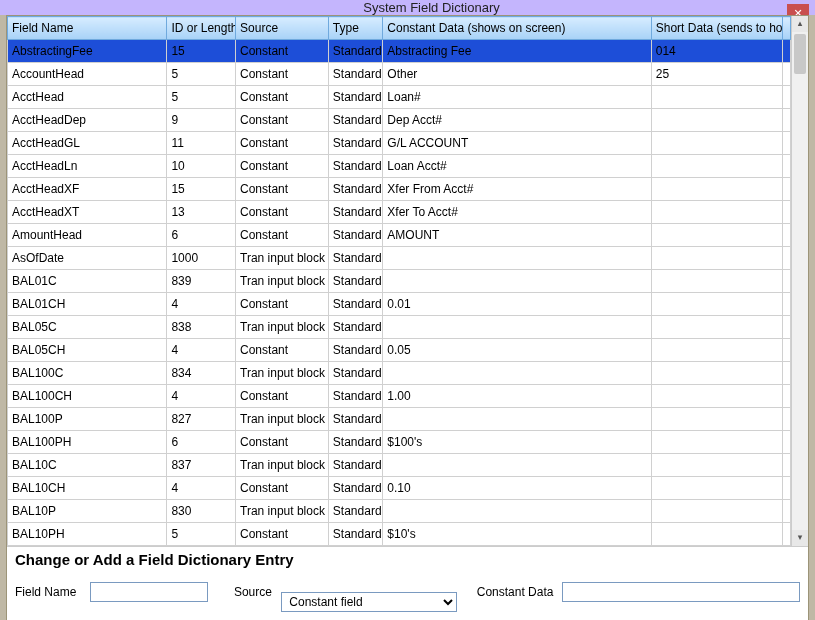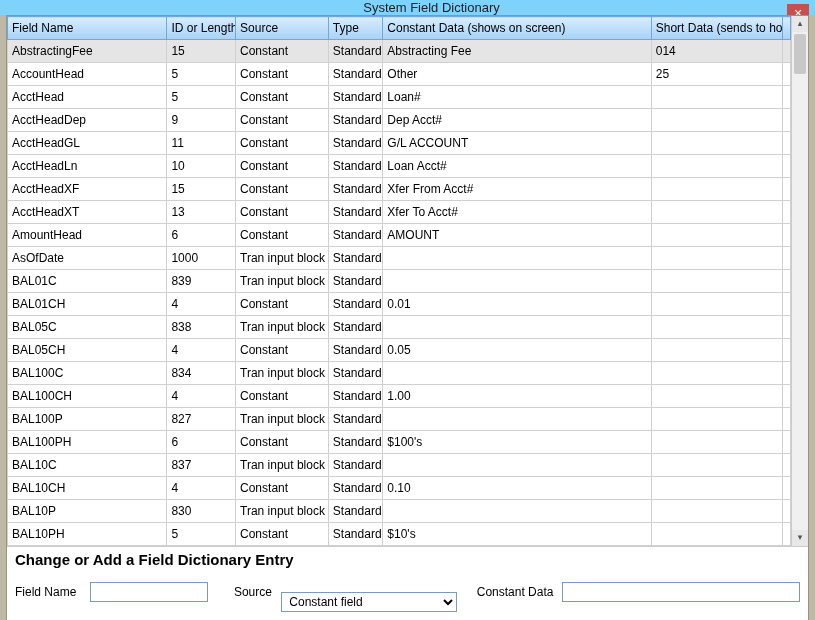--- a/index.html
+++ b/index.html
@@ -15,21 +15,21 @@
   .window {
     width: 815px;
     height: 620px;
     background: #bfb8a5;
     display: flex;
     flex-direction: column;
     box-sizing: border-box;
   }
   .titlebar {
     height: 28px;
-    background: #7dd3fc;
+    background: #c4b5fd;
     display: flex;
     align-items: center;
     justify-content: center;
     position: relative;
     font-size: 13px;
     color: #222;
     padding-left: 48px;
   }
   .titlebar .close {
     position: absolute;
@@ -83,21 +83,21 @@
   }
   td {
     border: 1px solid #d0d0d0;
     padding: 2px 4px;
     height: 18px;
     overflow: hidden;
     white-space: nowrap;
     color: #000;
   }
   tbody tr:first-child td {
-    background: #e5e5e5;
+    background: #1d4ed8;
   }
   .col-fieldname { width: 158px; }
   .col-id        { width: 68px; }
   .col-source    { width: 92px; }
   .col-type      { width: 54px; }
   .col-const     { width: 266px; }
   .col-short     { width: 130px; }
   .col-extra     { width: 8px; }
 
   .vscroll {

